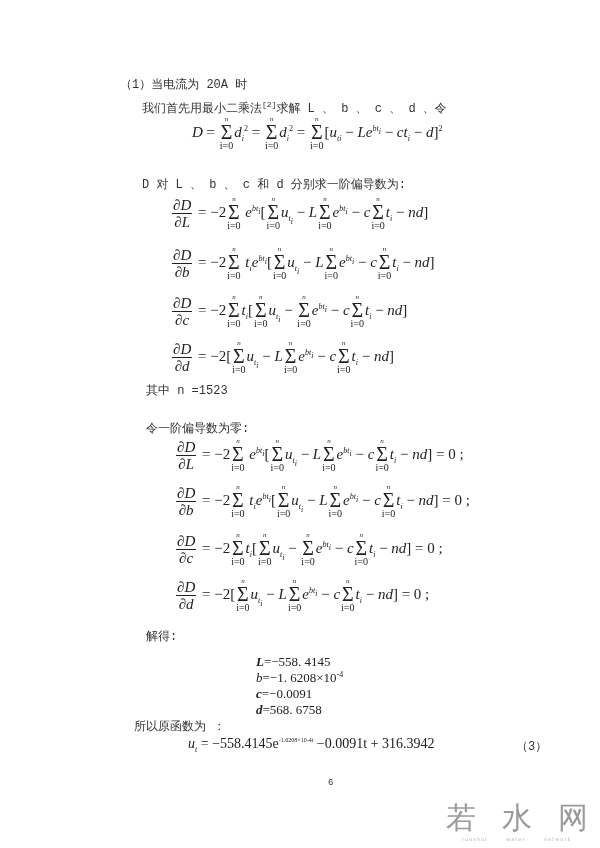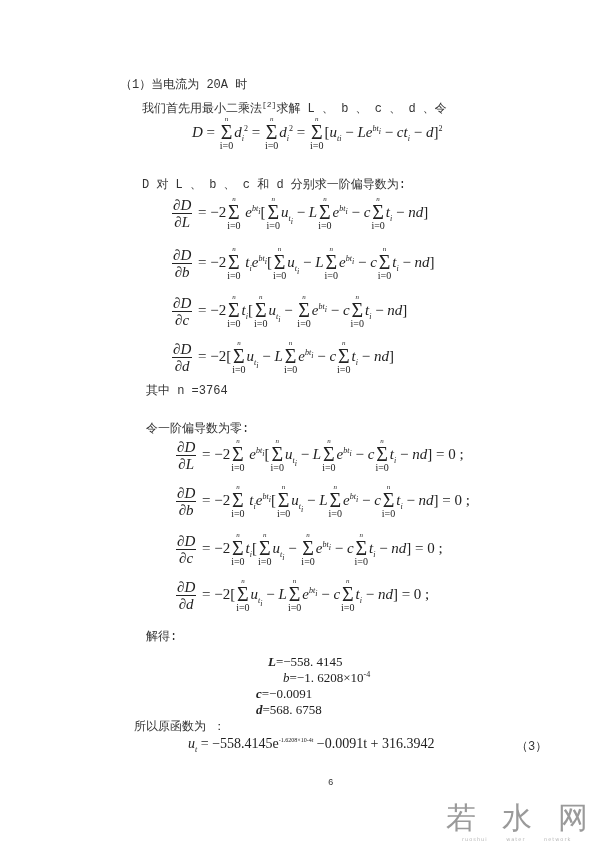--- a/index.html
+++ b/index.html
@@ -138,21 +138,21 @@
       <span class="top">n</span>
       <span class="sig">Σ</span>
       <span class="bot">i=0</span>
     </span><span class="it">e</span><sup class="it">bt<sub>i</sub></sup> − <span class="it">c</span><span class="sum">
       <span class="top">n</span>
       <span class="sig">Σ</span>
       <span class="bot">i=0</span>
     </span><span class="it">t</span><sub class="it">i</sub> − <span class="it">nd</span>]
 </div>
 
-<div class="abs txt" style="left:114px; top:382px;">其中 n =3764</div>
+<div class="abs txt" style="left:114px; top:382px;">其中 n =1523</div>
 
 <div class="abs txt" style="left:114px; top:420px;">令一阶偏导数为零:</div>
 
 <div class="abs math" style="left:176px; top:438px;">
   <span class="frac">
       <span class="num">∂D</span>
       <span class="den">∂L</span>
     </span>
   = −2<span class="sum">
       <span class="top">n</span>
@@ -236,24 +236,24 @@
       <span class="bot">i=0</span>
     </span><span class="it">e</span><sup class="it">bt<sub>i</sub></sup> − <span class="it">c</span><span class="sum">
       <span class="top">n</span>
       <span class="sig">Σ</span>
       <span class="bot">i=0</span>
     </span><span class="it">t</span><sub class="it">i</sub> − <span class="it">nd</span>] <span>= 0 ;</span>
 </div>
 
 <div class="abs txt" style="left:114px; top:628px;">解得:</div>
 
-<div class="abs val" style="left:256px; top:654px;margin-left:12px;">
+<div class="abs val" style="left:256px; top:654px;">
   <b class="it">L</b><span>=−558. 4145</span>
 </div>
-<div class="abs val" style="left:256px; top:670px;margin-left:27px;">
+<div class="abs val" style="left:256px; top:670px;">
   <span class="it">b</span><span>=−1. 6208×10</span><sup>-4</sup>
 </div>
 <div class="abs val" style="left:256px; top:686px;">
   <b class="it">c</b><span>=−0.0091</span>
 </div>
 <div class="abs val" style="left:256px; top:702px;">
   <b class="it">d</b><span>=568. 6758</span>
 </div>
 
 <div class="abs txt" style="left:102px; top:718px;">所以原函数为 ：</div>

